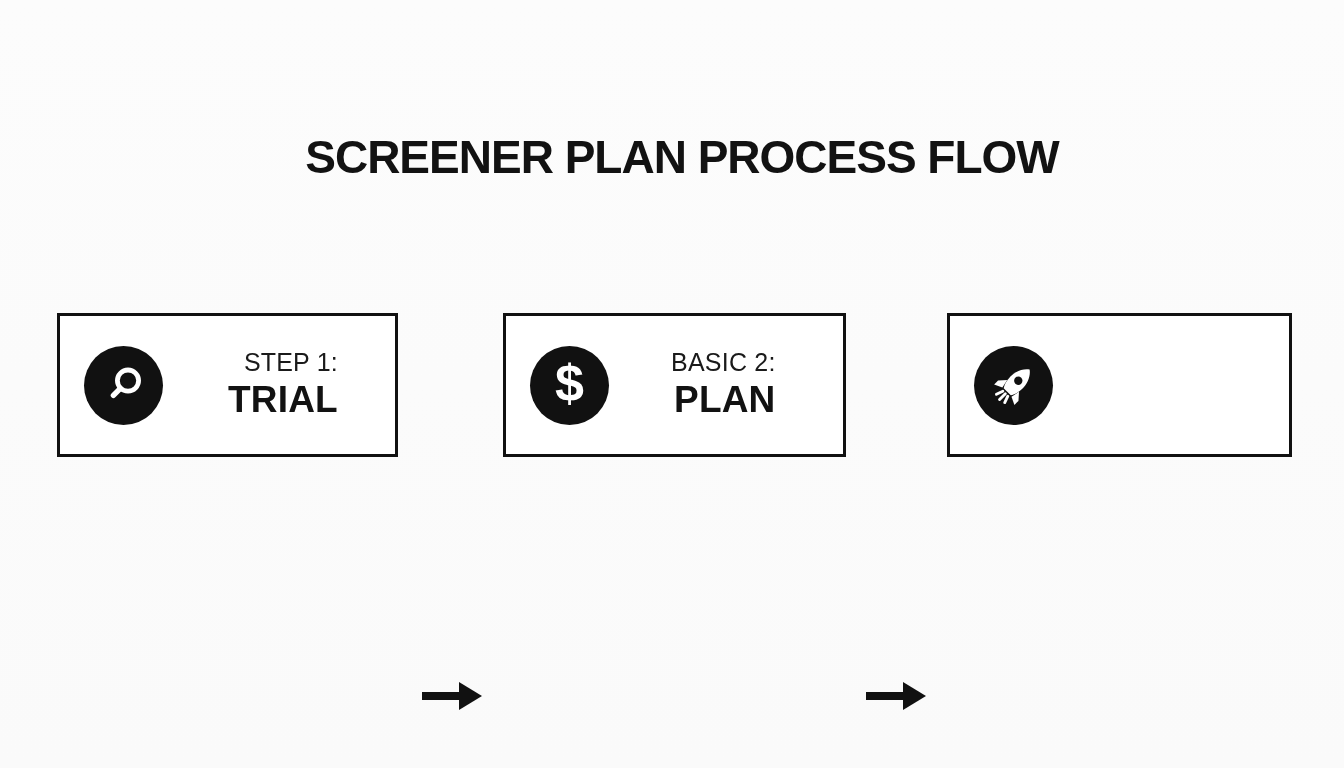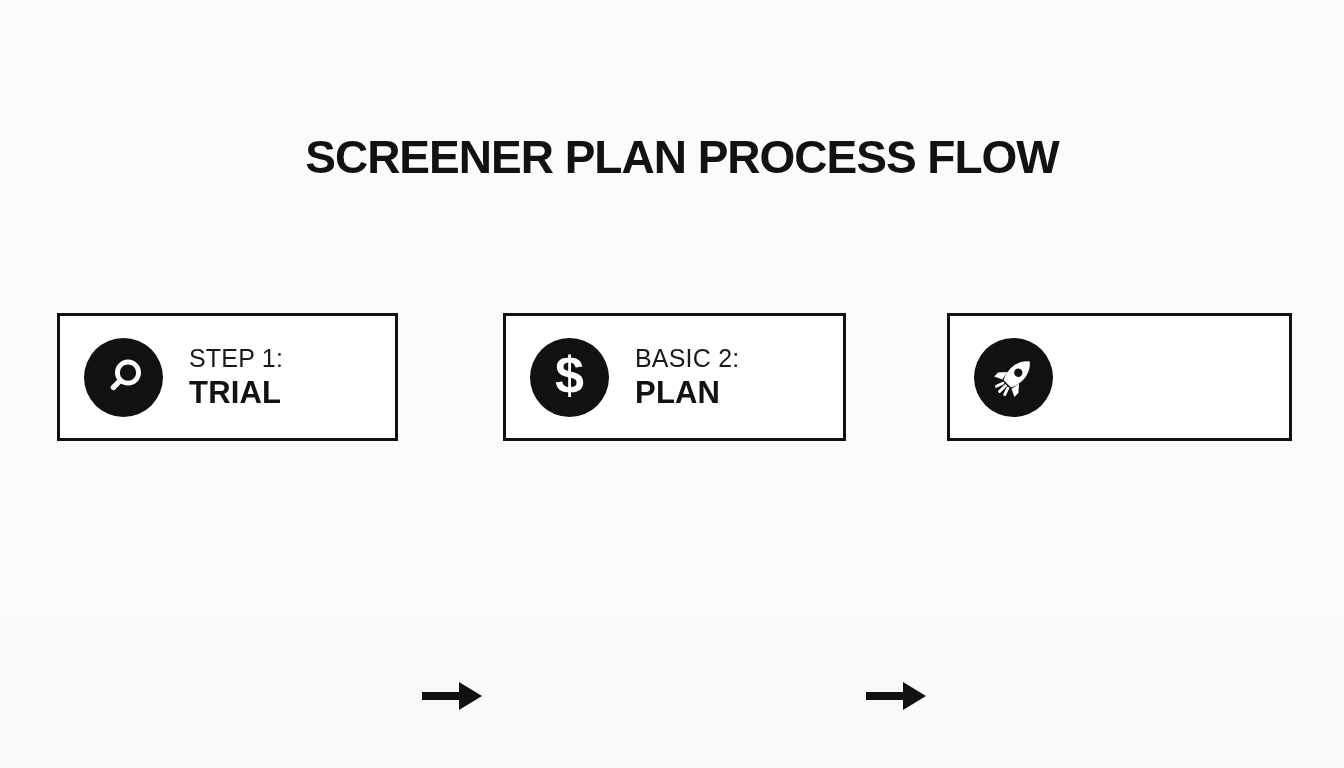--- a/index.html
+++ b/index.html
@@ -7,20 +7,21 @@
   body {
     font-family: "Liberation Sans", "DejaVu Sans", sans-serif;
     background: #fbfbfb;
     overflow: hidden;
   }
   .canvas {
     position: relative;
     width: 1344px;
     height: 768px;
     background: linear-gradient(180deg, #fcfcfc 0%, #fafafa 100%);
+    text-align: right;
   }
   .title {
     position: absolute;
     top: 130px;
     left: 50%;
     transform: translateX(-50%);
     margin-left: 10px;
     font-size: 46px;
     font-weight: 700;
     letter-spacing: -1px;
@@ -30,21 +31,21 @@
   .flow-row {
     position: absolute;
     top: 313px;
     left: 0;
     width: 1344px;
     height: 140px;
   }
   .step-box {
     position: absolute;
     top: 0;
-    height: 128px;
+    height: 144px;
     background: #ffffff;
     border: 3px solid #111111;
     display: flex;
     align-items: center;
     padding-left: 24px;
   }
   .step-box.box-1 { left: 57px;  width: 341px; }
   .step-box.box-2 { left: 503px; width: 343px; }
   .step-box.box-3 { left: 947px; width: 345px; }
   .icon-circle {
@@ -71,25 +72,26 @@
     flex-direction: column;
     line-height: 1.15;
   }
   .step-label {
     font-size: 25px;
     font-weight: 400;
     color: #1a1a1a;
     letter-spacing: 0.2px;
   }
   .step-name {
-    font-size: 31px;
+    font-size: 37px;
     font-weight: 700;
     color: #121212;
     letter-spacing: 0.2px;
     margin-top: 2px;
+    margin-left: 39px;
   }
   .arrow {
     position: absolute;
     top: 365px;
     width: 60px;
     height: 36px;
   }
   .arrow.arrow-1 { left: 422px; }
   .arrow.arrow-2 { left: 866px; }
 </style>

